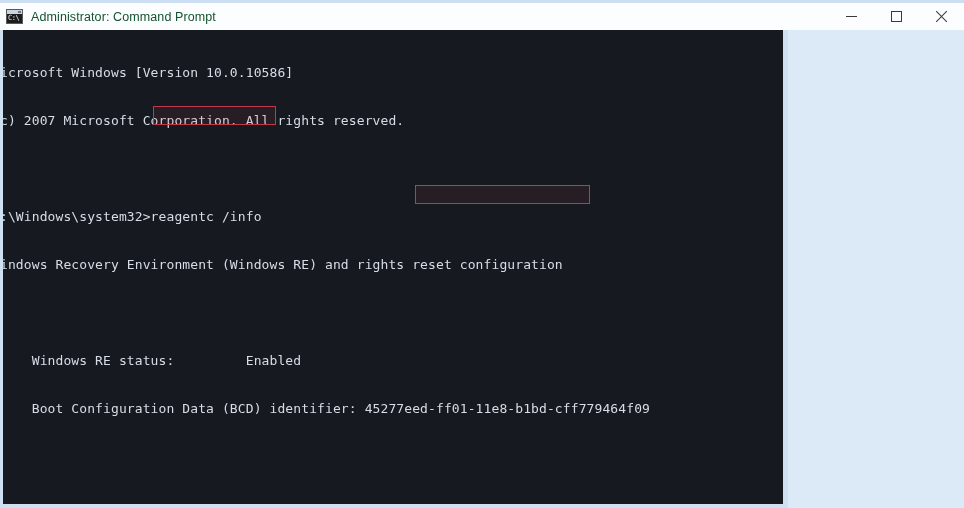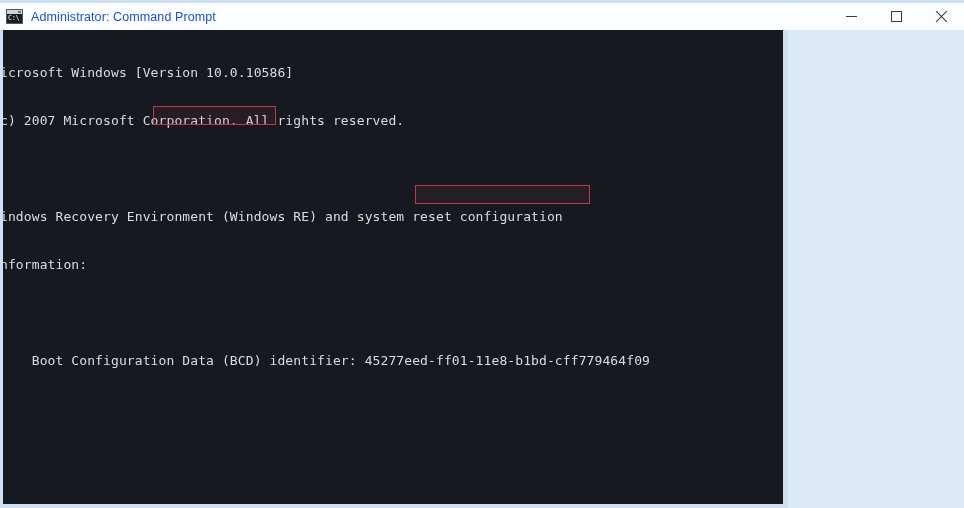--- a/index.html
+++ b/index.html
@@ -76,21 +76,21 @@
     left: 1px;
     top: 4px;
     color: #e8e8e8;
     font-family: "DejaVu Sans Mono", monospace;
     font-size: 7px;
     line-height: 9px;
     letter-spacing: -0.5px;
   }
   .title-text {
     font-size: 12.5px;
-    color: #1d4ed8;
+    color: #14532d;
     white-space: nowrap;
     letter-spacing: 0.1px;
   }
 
   .window-controls {
     display: flex;
     height: 27px;
     flex: 0 0 auto;
   }
   .wc-btn {
@@ -236,23 +236,24 @@
     </div>
   </div>
 
   <div class="console-frame">
     <div class="console">
 
       <div class="console-text">
         <div class="line">icrosoft Windows [Version 10.0.10586]</div>
         <div class="line">c) 2007 Microsoft Corporation. All rights reserved.</div>
         <div class="line blank"></div>
-        <div class="line">indows Recovery Environment (Windows RE) and system reset configuration</div>
-        <div class="line">nformation:</div>
+        <div class="line">:\Windows\system32&gt;reagentc /info</div>
+        <div class="line">indows Recovery Environment (Windows RE) and rights reset configuration</div>
         <div class="line blank"></div>
+        <div class="line">    Windows RE status:         Enabled</div>
         <div class="line">    Boot Configuration Data (BCD) identifier: 45277eed-ff01-11e8-b1bd-cff779464f09</div>
         
         
         
         
         
         
         
         
         

